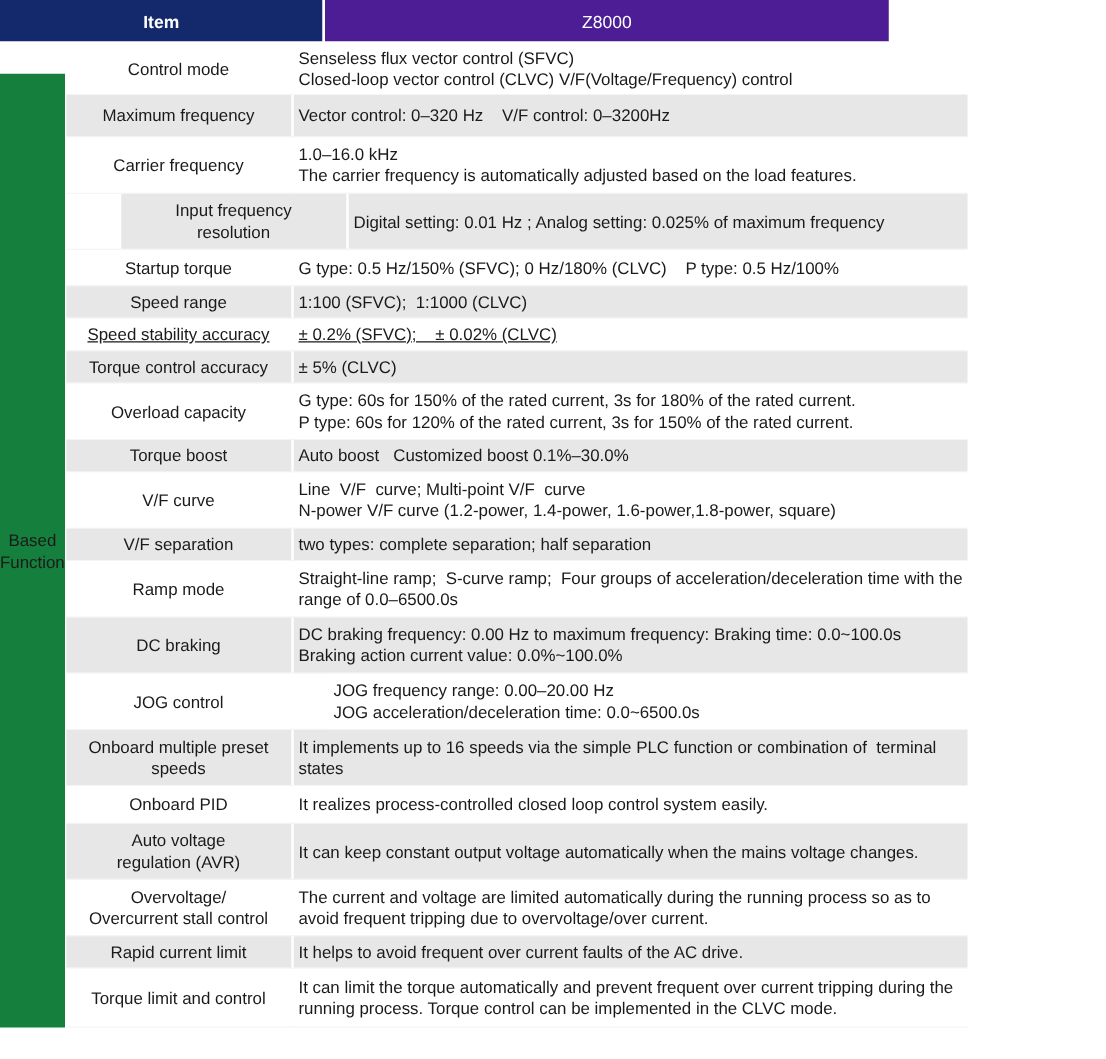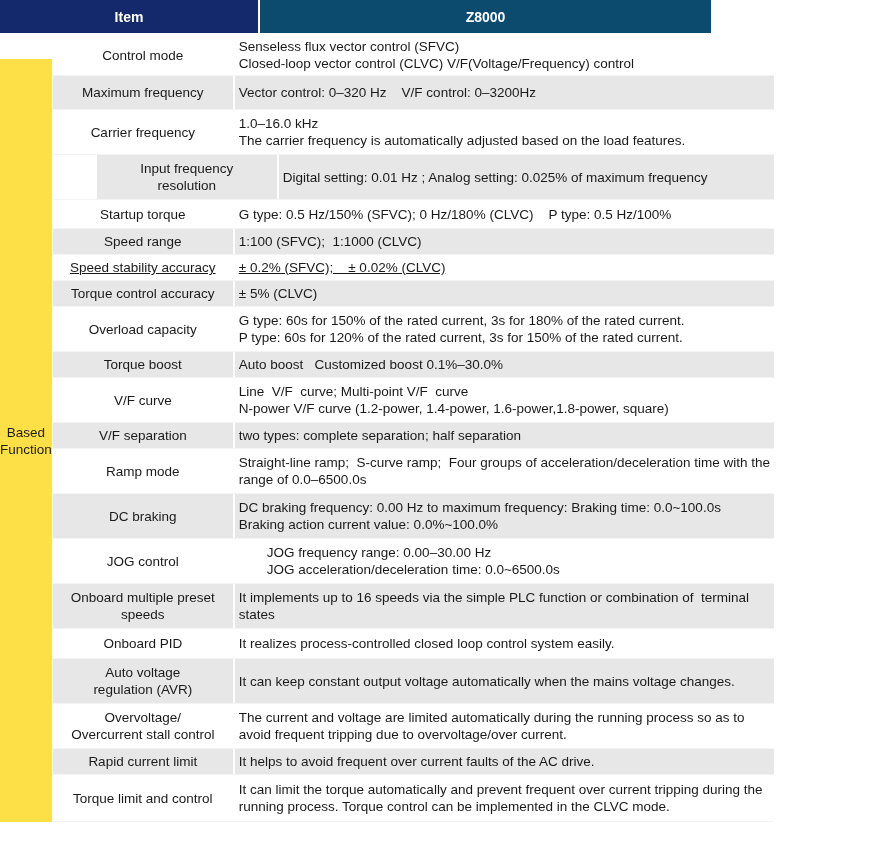--- a/index.html
+++ b/index.html
@@ -1,24 +1,24 @@
 <!DOCTYPE html>
 <html><head>
   <meta charset="utf-8">
   <style>
     html, body { margin: 0; padding: 0; background: #ffffff; }
     body { width: 885px; height: 847px; overflow: hidden; font-family: "Liberation Sans", sans-serif; color: #1a1a1a; }
     .spec-table { position: relative; width: 711px; }
     .header { display: flex; height: 33px; background: #ffffff; }
     .header .h-item { width: 258px; background: #13296b; color: #ffffff; font-weight: bold; font-size: 14px; display: flex; align-items: center; justify-content: center; }
     .header .h-gap { width: 2px; background: #ffffff; }
-    .header .h-model { flex: 1; background: #0c4a6e; color: #ffffff; font-weight: bold; font-size: 14px; display: flex; align-items: center; justify-content: center; }
+    .header .h-model { flex: 1; background: #4c1d95; color: #ffffff; font-weight: normal; font-size: 14px; display: flex; align-items: center; justify-content: center; }
     .header-rule { height: 2px; background: #ffffff; }
     .body { display: flex; }
-    .group-col { width: 77px; background: #fde047; display: flex; align-items: center; justify-content: center; text-align: center; font-size: 13.5px; line-height: 17px; color: #1a1a1a; margin-right: 1px; margin-top: 24px; }
+    .group-col { width: 77px; background: #15803d; display: flex; align-items: center; justify-content: center; text-align: center; font-size: 13.5px; line-height: 17px; color: #1a1a1a; margin-right: 1px; margin-top: 24px; }
     .rows { flex: 1; display: flex; flex-direction: column; }
     .row { display: flex; border-bottom: 1px solid #f4f4f4; }
     .row.alt .cell { background: #e7e7e7; }
     .row .cell { background: #ffffff; display: flex; align-items: center; font-size: 13.5px; line-height: 17px; }
     .row .c-item { width: 180px; justify-content: center; text-align: center; padding: 0 2px; box-sizing: border-box; margin-right: 2px; }
     .row .c-spec { flex: 1; padding: 0 4px 0 4px; box-sizing: border-box; }
     .c-spec .lines { display: flex; flex-direction: column; }
     .c-spec .line { white-space: pre; }
   </style>
 </head>
@@ -215,21 +215,21 @@
           </div>
         </div>
         <div class="row" style="height: 44px; gap: 28px;">
           <div class="cell c-item">
             <div>
               <div>JOG control</div>
             </div>
           </div>
           <div class="cell c-spec">
             <div class="lines">
-              <div class="line">JOG frequency range: 0.00–30.00 Hz</div>
+              <div class="line">JOG frequency range: 0.00–20.00 Hz</div>
               <div class="line">JOG acceleration/deceleration time: 0.0~6500.0s</div>
             </div>
           </div>
         </div>
         <div class="row alt" style="height: 44px;">
           <div class="cell c-item">
             <div>
               <div>Onboard multiple preset</div>
               <div>speeds</div>
             </div>

